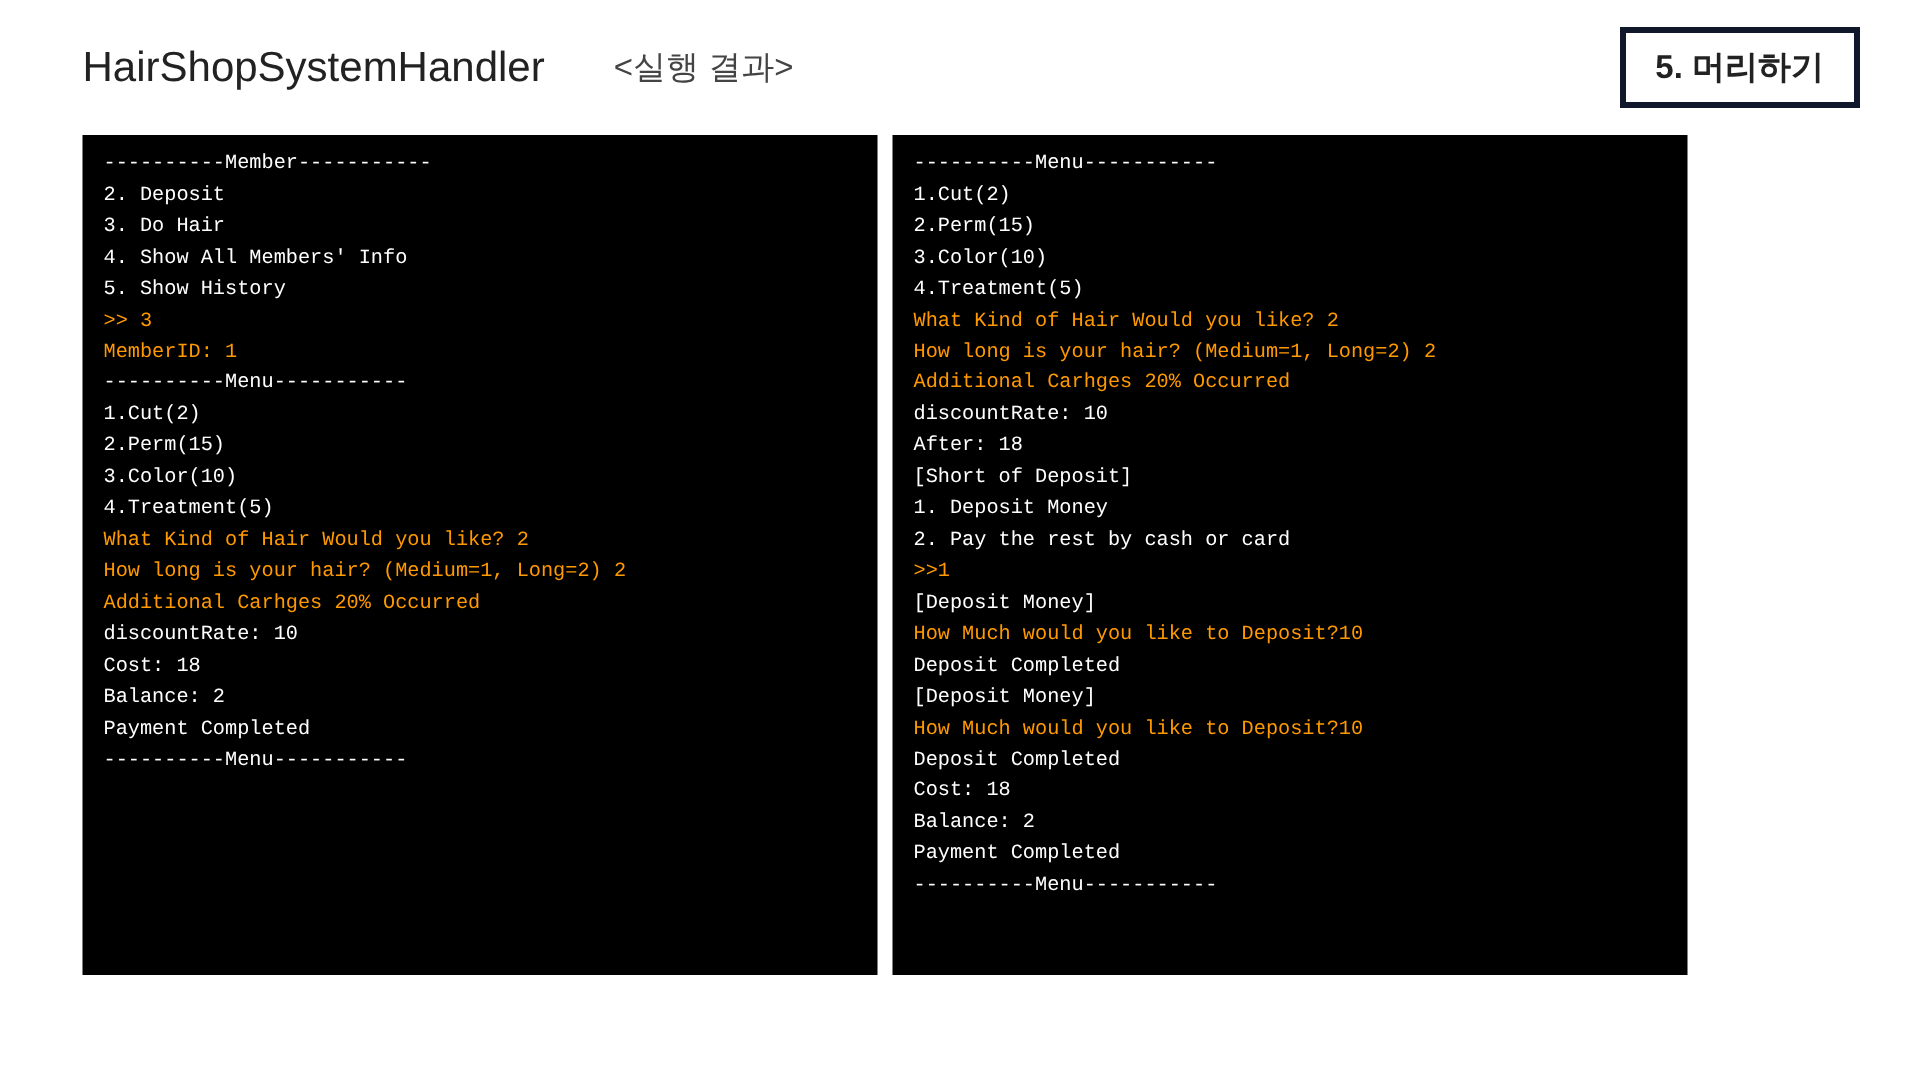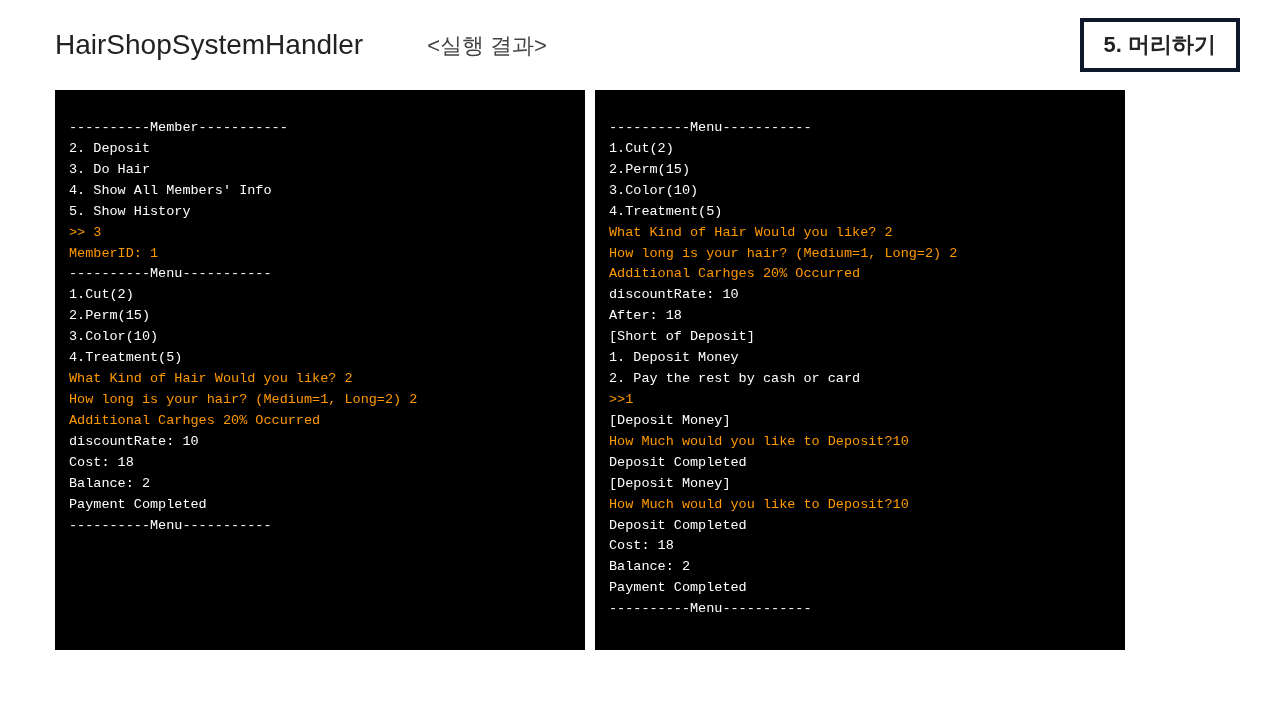--- a/index.html
+++ b/index.html
@@ -11,22 +11,22 @@
       overflow: hidden;
     }
     .header {
       display: flex;
       align-items: center;
       justify-content: space-between;
       padding: 18px 40px 10px 55px;
     }
     .header-left {
       display: flex;
-      align-items: flex-end;
-      gap: 48px;
+      align-items: center;
+      gap: 30px;
     }
     .app-title {
       font-size: 28px;
       font-weight: normal;
       color: #222;
     }
     .subtitle {
       font-size: 22px;
       color: #444;
       margin-left: 16px;
@@ -43,21 +43,21 @@
       gap: 0px;
       padding: 0 55px;
       margin-top: 8px;
     }
     .terminal {
       background: #000;
       color: #fff;
       font-family: 'Courier New', Courier, monospace;
       font-size: 13.5px;
       line-height: 1.55;
-      padding: 28px 14px;
+      padding: 10px 14px;
       width: 530px;
       height: 560px;
       overflow: hidden;
     }
     .terminal:first-child {
       margin-right: 10px;
     }
   </style>
 </head>
 <body>

